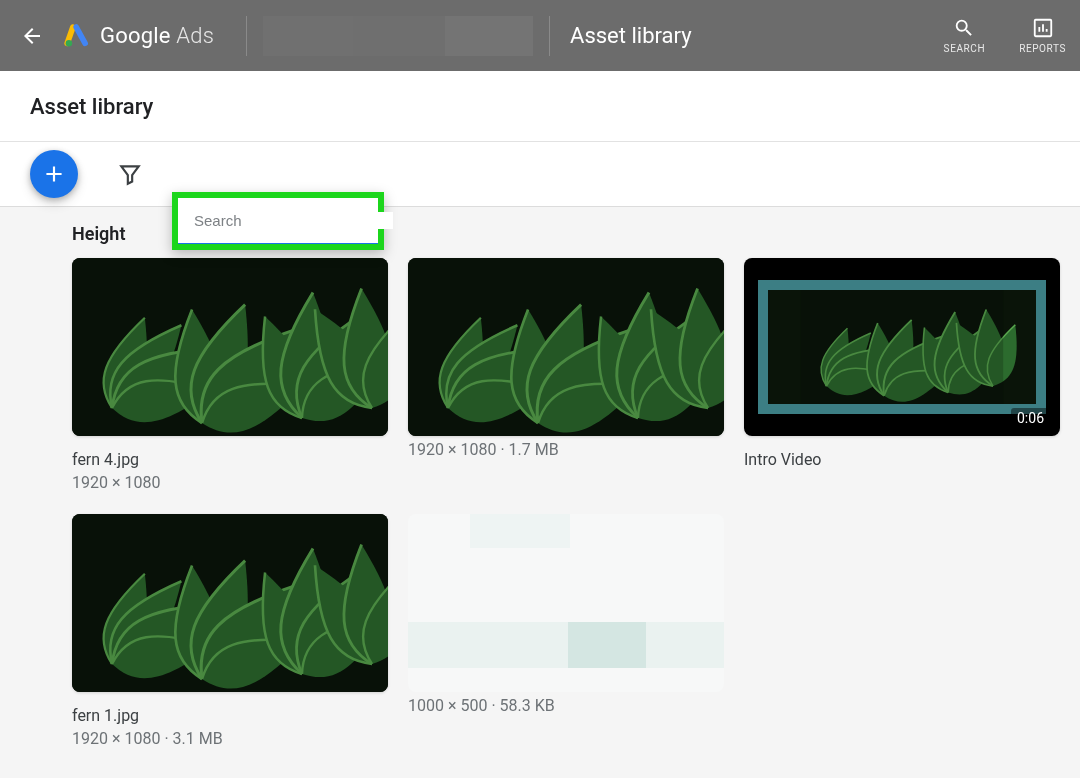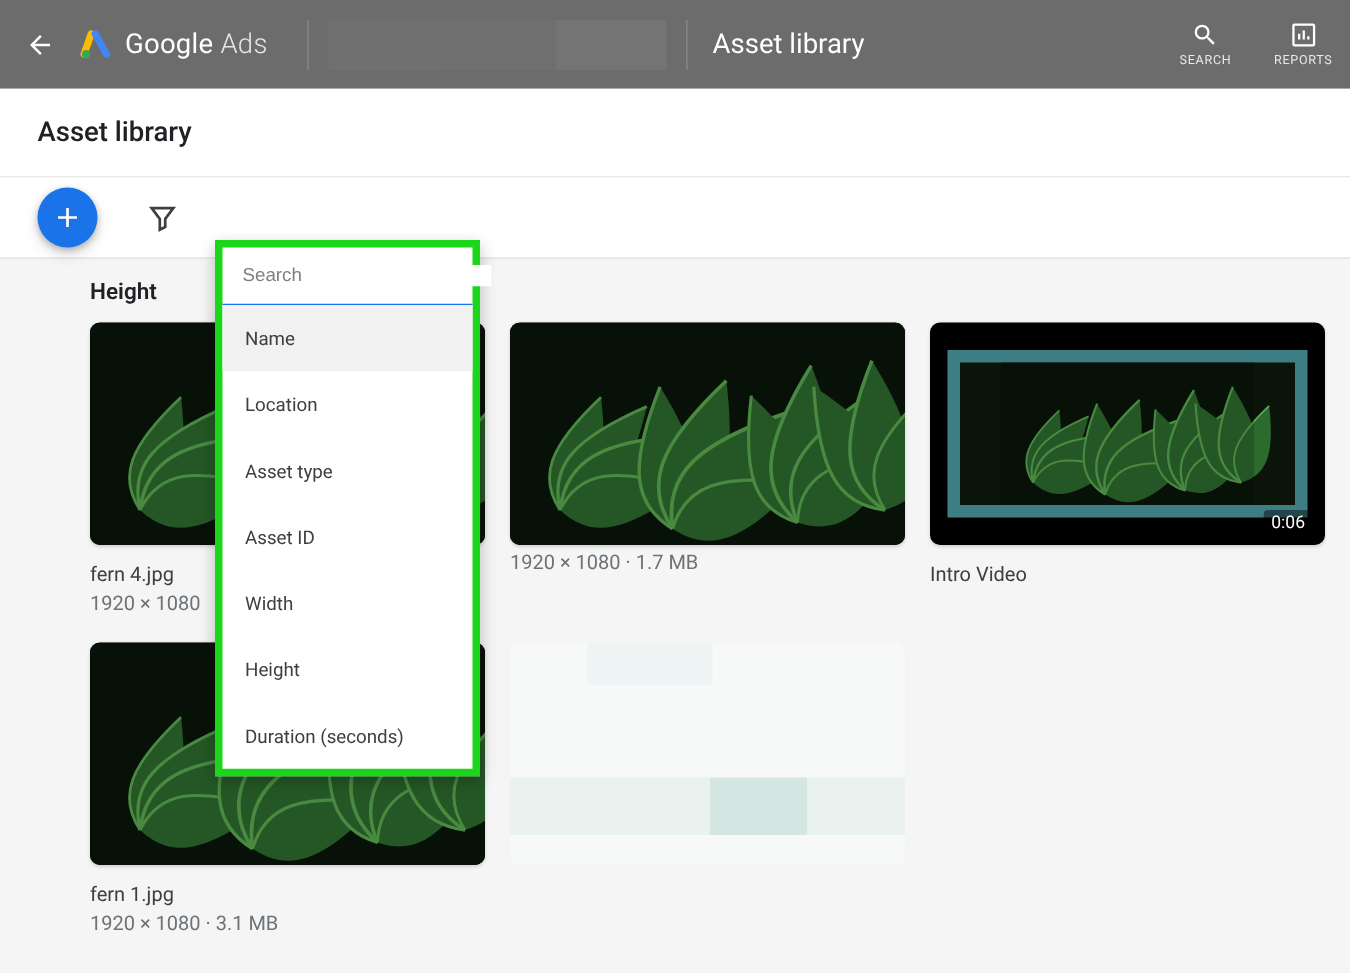--- a/index.html
+++ b/index.html
@@ -244,33 +244,25 @@
       </div>
       <div class="card">
         <div class="thumb placeholder">
           <div class="row1"></div>
           <div class="row2">
             <div class="a"></div>
             <div class="b"></div>
             <div class="c"></div>
           </div>
         </div>
+        <div class="meta2">1000 × 500 · 58.3 KB</div>
       </div>
     </div>
 </div>
 
 <div class="filter-panel">
   <div class="filter-search">
     <input type="text" placeholder="Search" style="">
     <svg class="sicon" viewBox="0 0 24 24" width="22" height="22" fill="#5f6368">
         <path d="M15.5 14h-.79l-.28-.27A6.471 6.471 0 0 0 16 9.5 6.5 6.5 0 1 0 9.5 16c1.61 0 3.09-.59 4.23-1.57l.27.28v.79l5 4.99L20.49 19l-4.99-5zM9.5 14A4.5 4.5 0 1 1 14 9.5 4.5 4.5 0 0 1 9.5 14z"></path>
       </svg>
   </div>
-  <div id="filter-items">
-      <div class="filter-item selected">Name</div>
-      <div class="filter-item">Location</div>
-      <div class="filter-item">Asset type</div>
-      <div class="filter-item">Asset ID</div>
-      <div class="filter-item">Width</div>
-      <div class="filter-item">Height</div>
-      <div class="filter-item">Duration (seconds)</div>
-    </div>
 </div>
 
 </body></html>

